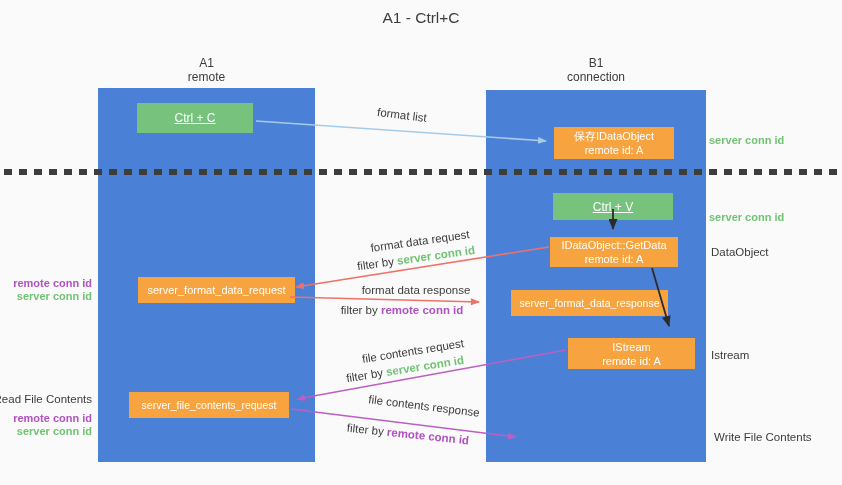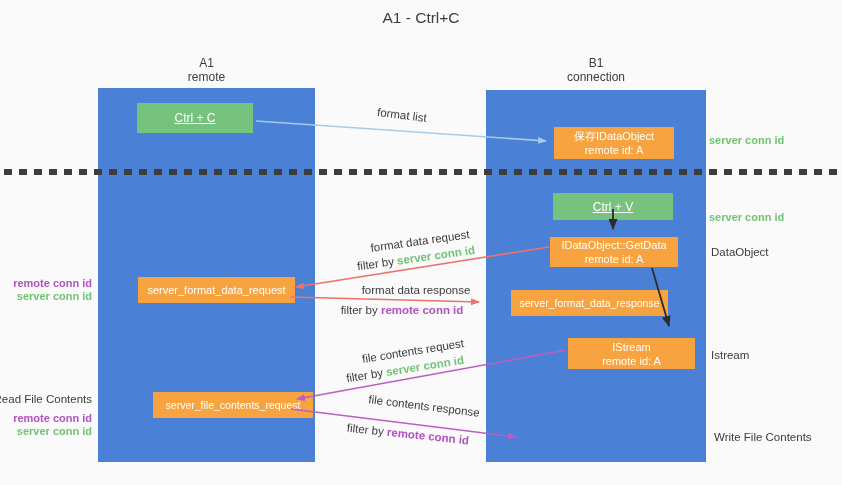--- a/index.html
+++ b/index.html
@@ -107,21 +107,21 @@
 
   <div class="box orange" style="left:487px;top:290px;width:157px;height:26px;font-size:10.5px;margin-left:24px;">
     <div>server_format_data_response</div>
   </div>
 
   <div class="box orange" style="left:568px;top:338px;width:127px;height:31px;">
     <div>IStream</div>
     <div>remote id: A</div>
   </div>
 
-  <div class="box orange" style="left:129px;top:392px;width:160px;height:26px;font-size:10.5px;margin-left:24px;">
+  <div class="box orange" style="left:129px;top:392px;width:160px;height:26px;font-size:10.5px;">
     <div>server_file_contents_request</div>
   </div>
 
 
   <svg class="arrows" width="842" height="485" viewBox="0 0 842 485">
     <defs>
       <marker id="ah-blue" markerUnits="userSpaceOnUse" markerWidth="9" markerHeight="7" refX="8" refY="3.5" orient="auto">
         <path d="M0,0 L9,3.5 L0,7 z" fill="#a6cbe8"></path>
       </marker>
       <marker id="ah-red" markerUnits="userSpaceOnUse" markerWidth="9" markerHeight="7" refX="8" refY="3.5" orient="auto">

